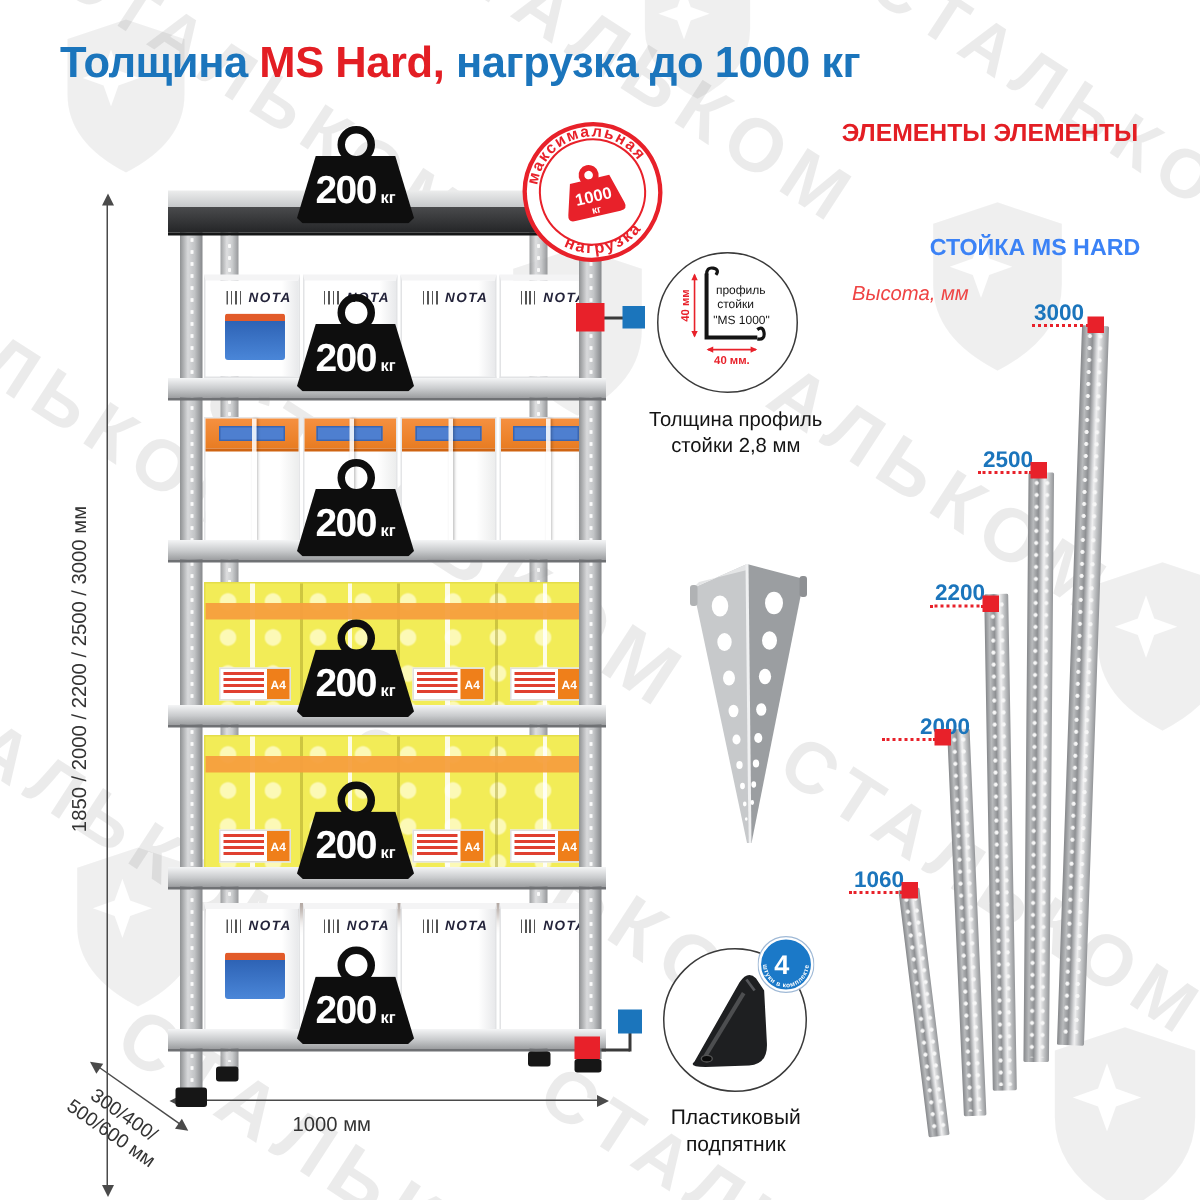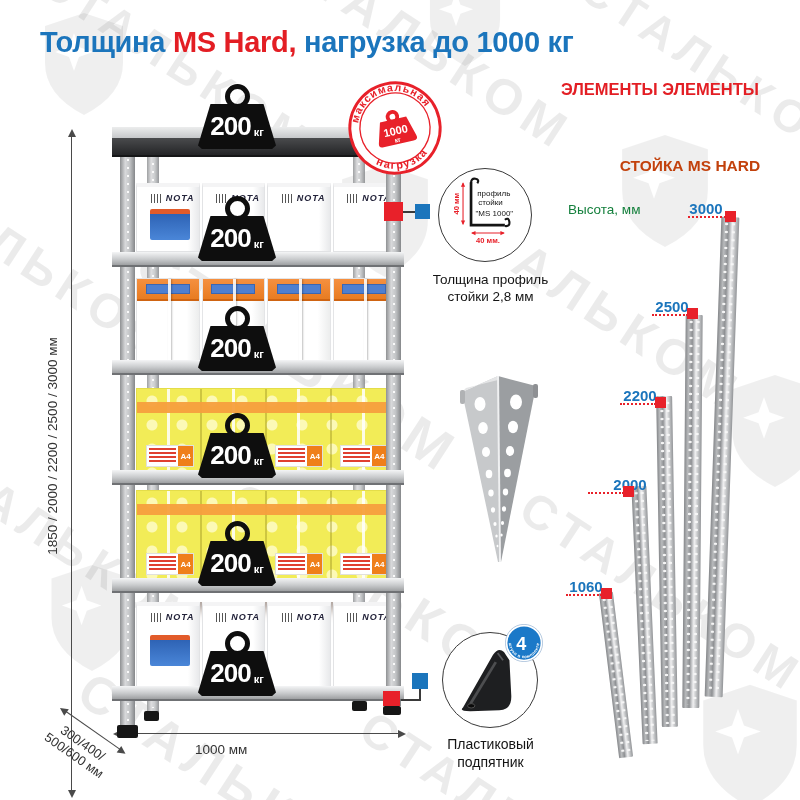--- a/index.html
+++ b/index.html
@@ -78,22 +78,22 @@
   .mark{position:absolute;z-index:7;}
   .red-sq{background:#e8212a;}
   .blue-sq{background:#1b75bc;}
   .cline{position:absolute;background:#3a3a3a;z-index:6;}
   
   .circle{position:absolute;border-radius:50%;background:#fff;border:1.5px solid #3a3a3a;z-index:3;}
   .midtext{position:absolute;z-index:3;text-align:center;color:#141414;line-height:1.25;font-size:13.5px;}
   
   .rc-header{left:560px;top:79px;width:200px;text-align:center;font-size:16.5px;line-height:1.3;
              font-weight:bold;color:#e31e24;z-index:3;}
-  .rc-sub{left:590px;top:157px;width:200px;text-align:center;font-size:15.5px;font-weight:bold;color:#c2410c;z-index:3;}
-  .rc-hcap{left:568px;top:202px;font-size:13.5px;color:#15803d;z-index:3;}
+  .rc-sub{left:590px;top:157px;width:200px;text-align:center;font-size:15.5px;font-weight:bold;color:#3b82f6;z-index:3;}
+  .rc-hcap{left:568px;top:188px;font-size:13.5px;color:#ef4444;z-index:3;font-style:italic;}
   .hlabel{position:absolute;width:44px;text-align:center;font-size:15px;font-weight:bold;color:#1b75bc;z-index:4;}
   .dotline{position:absolute;height:0;border-top:2px dotted #e8212a;z-index:4;}
   .rmark{position:absolute;width:11px;height:11px;background:#e8212a;z-index:4;}
   .rpost{position:absolute;z-index:3;border-radius:1px;
     background:linear-gradient(90deg,#85878a,#b9bbbd 20%,#8e9093 40%,#dcdddf 58%,#efeff0 64%,#bfc1c3 82%,#939598);}
   .rpost::before,.rpost::after{content:"";position:absolute;top:3px;bottom:3px;width:3px;
     background-image:radial-gradient(circle,#f7f7f7 1.1px,rgba(0,0,0,0) 1.6px);background-size:3px 8px;}
   .rpost::before{left:22%;} .rpost::after{left:63%;}
 </style>
 </head>

